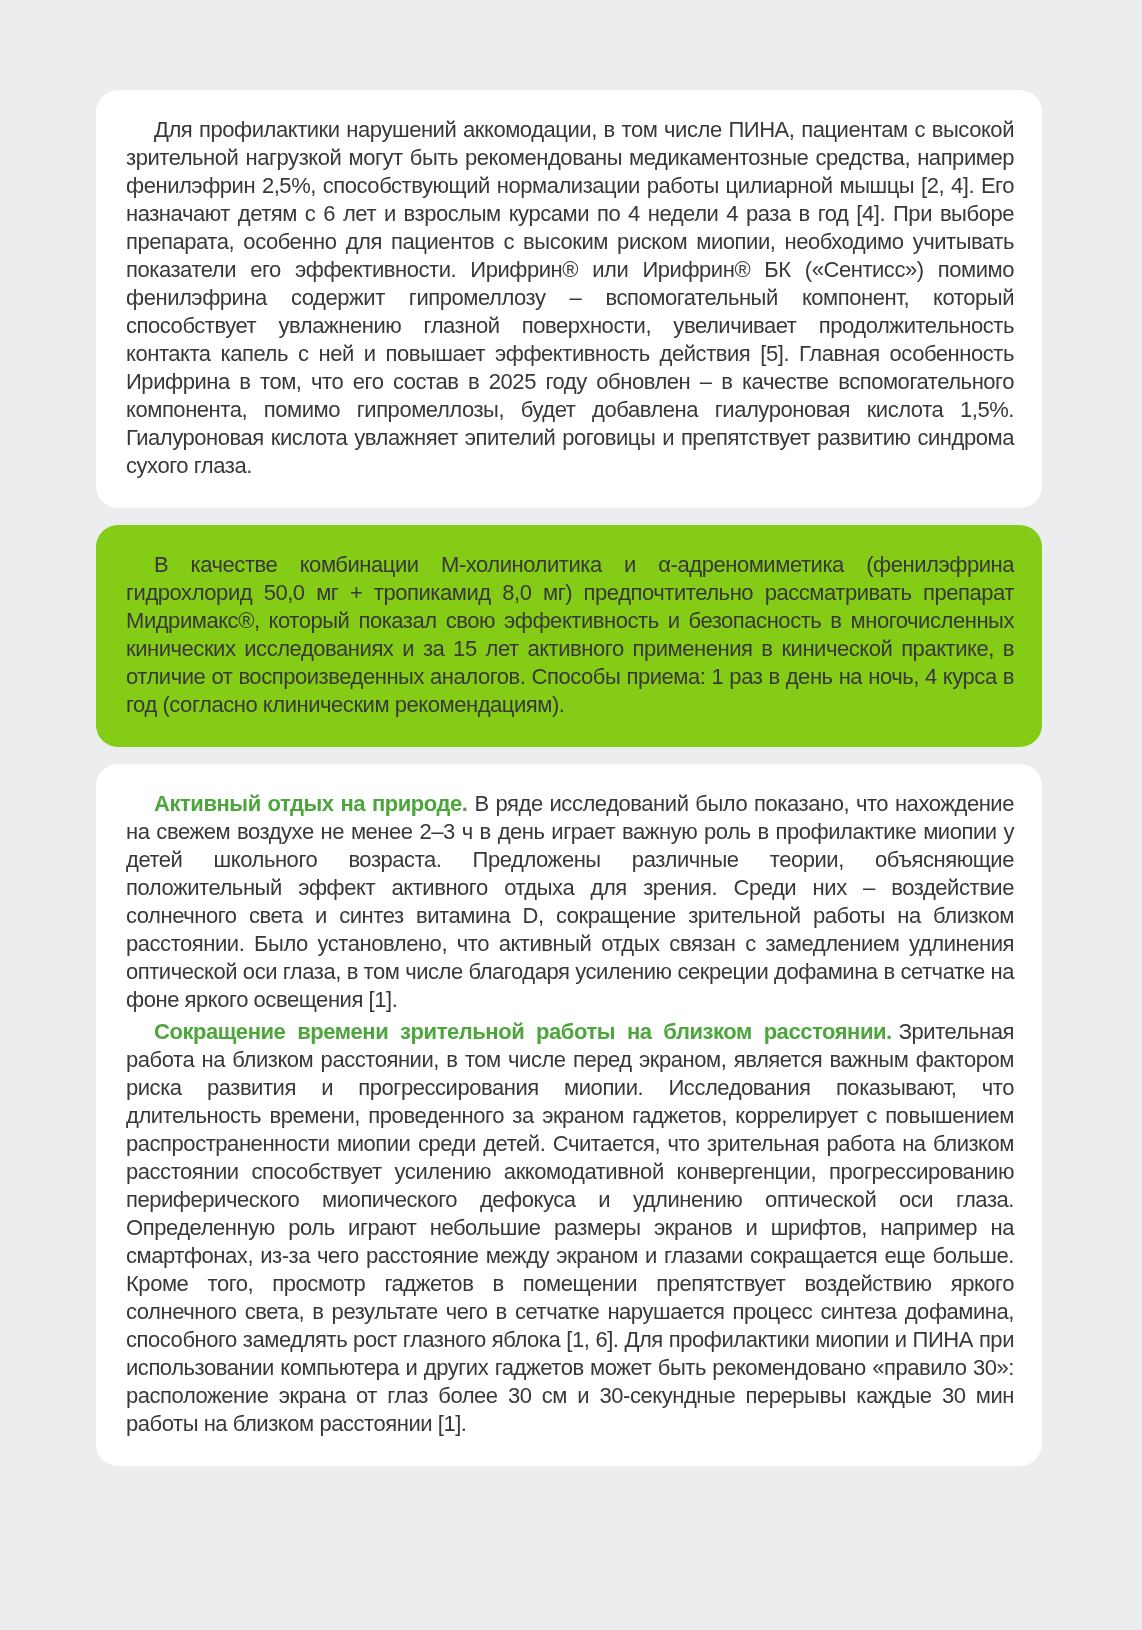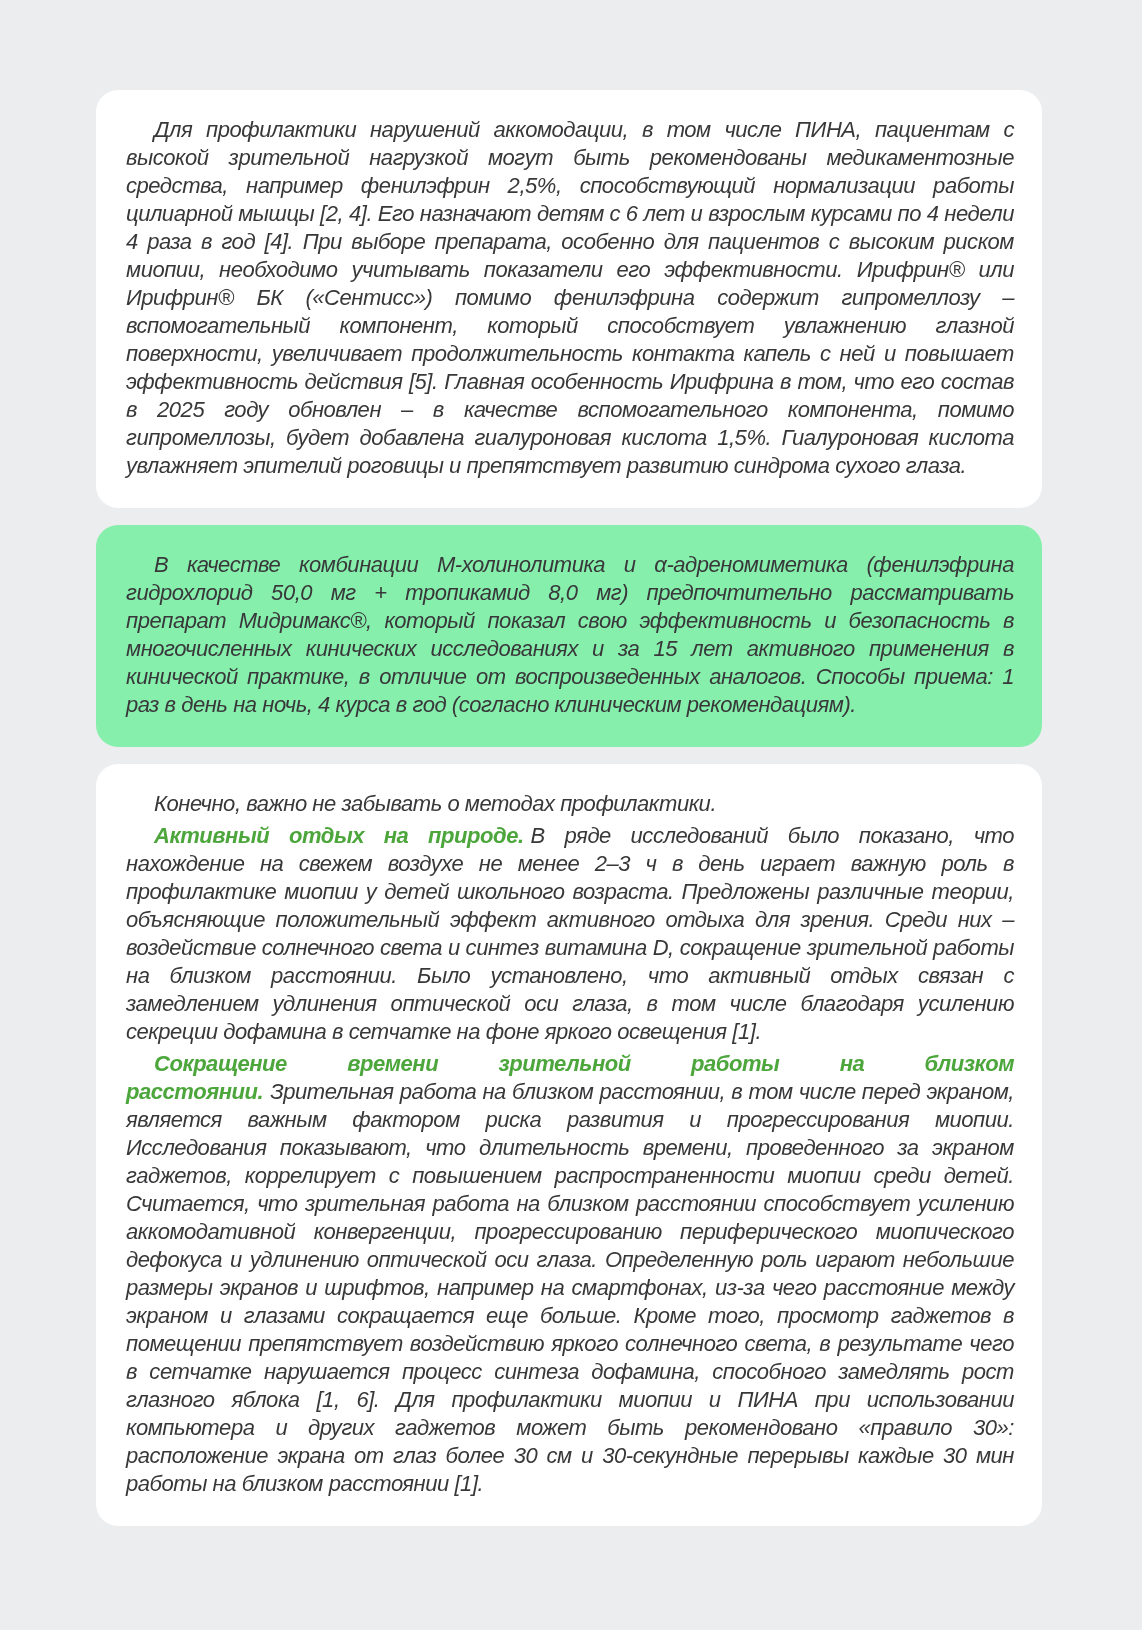--- a/index.html
+++ b/index.html
@@ -23,21 +23,20 @@
     background: #FFFFFF;
     border-radius: 22px;
     padding: 26px 28px 28px 30px;
     margin-bottom: 17px;
     color: #38383A;
     font-size: 22px;
     line-height: 28px;
     letter-spacing: -0.45px;
     text-align: justify;
     hyphens: auto;
-    font-style: italic;
     -webkit-hyphens: auto;
   }
   .card p {
     margin: 0;
     text-indent: 28px;
   }
   .card p + p {
     margin-top: 4px;
   }
   .lead {
@@ -49,30 +48,27 @@
 <body style="background: rgb(236, 237, 239);">
 
 <div class="page">
 
   <section class="card" style="background: rgb(255, 255, 255); color: rgb(56, 56, 58);">
     <p>
       <span>Для профилактики нарушений аккомодации, в том числе ПИНА, пациентам с высокой зрительной нагрузкой могут быть рекомендованы медикаментозные средства, например фенилэфрин 2,5%, способствующий нормализации работы цилиарной мышцы [2, 4]. Его назначают детям с 6 лет и взрослым курсами по 4 недели 4 раза в год [4]. При выборе препарата, особенно для пациентов с высоким риском миопии, необходимо учитывать показатели его эффективности. Ирифрин® или Ирифрин® БК («Сентисс») помимо фенилэфрина содержит гипромеллозу – вспомогательный компонент, который способствует увлажнению глазной поверхности, увеличивает продолжительность контакта капель с ней и повышает эффективность действия [5]. Главная особенность Ирифрина в том, что его состав в 2025 году обновлен – в качестве вспомогательного компонента, помимо гипромеллозы, будет добавлена гиалуроновая кислота 1,5%. Гиалуроновая кислота увлажняет эпителий роговицы и препятствует развитию синдрома сухого глаза.</span>
     </p>
   </section>
 
-  <section class="card" style="background: #86efac; color: rgb(56, 56, 58);">
+  <section class="card" style="background: #84cc16; color: rgb(56, 56, 58);">
     <p>
       <span>В качестве комбинации М-холинолитика и α-адреномиметика (фенилэфрина гидрохлорид 50,0 мг + тропикамид 8,0 мг) предпочтительно рассматривать препарат Мидримакс®, который показал свою эффективность и безопасность в многочисленных кинических исследованиях и за 15 лет активного применения в кинической практике, в отличие от воспроизведенных аналогов. Способы приема: 1 раз в день на ночь, 4 курса в год (согласно клиническим рекомендациям).</span>
     </p>
   </section>
 
   <section class="card" style="background: rgb(255, 255, 255); color: rgb(56, 56, 58);">
-    <p>
-      <span>Конечно, важно не забывать о методах профилактики.</span>
-    </p>
     <p>
       <span class="lead" style="color: rgb(76, 166, 60);">Активный отдых на природе.</span><span>В ряде исследований было показано, что нахождение на свежем воздухе не менее 2–3 ч в день играет важную роль в профилактике миопии у детей школьного возраста. Предложены различные теории, объясняющие положительный эффект активного отдыха для зрения. Среди них – воздействие солнечного света и синтез витамина D, сокращение зрительной работы на близком расстоянии. Было установлено, что активный отдых связан с замедлением удлинения оптической оси глаза, в том числе благодаря усилению секреции дофамина в сетчатке на фоне яркого освещения [1].</span>
     </p>
     <p>
       <span class="lead" style="color: rgb(76, 166, 60);">Сокращение времени зрительной работы на близком расстоянии.</span><span>Зрительная работа на близком расстоянии, в том числе перед экраном, является важным фактором риска развития и прогрессирования миопии. Исследования показывают, что длительность времени, проведенного за экраном гаджетов, коррелирует с повышением распространенности миопии среди детей. Считается, что зрительная работа на близком расстоянии способствует усилению аккомодативной конвергенции, прогрессированию периферического миопического дефокуса и удлинению оптической оси глаза. Определенную роль играют небольшие размеры экранов и шрифтов, например на смартфонах, из-за чего расстояние между экраном и глазами сокращается еще больше. Кроме того, просмотр гаджетов в помещении препятствует воздействию яркого солнечного света, в результате чего в сетчатке нарушается процесс синтеза дофамина, способного замедлять рост глазного яблока [1, 6]. Для профилактики миопии и ПИНА при использовании компьютера и других гаджетов может быть рекомендовано «правило 30»: расположение экрана от глаз более 30 см и 30-секундные перерывы каждые 30 мин работы на близком расстоянии [1].</span>
     </p>
   </section>
 
 </div>
 

